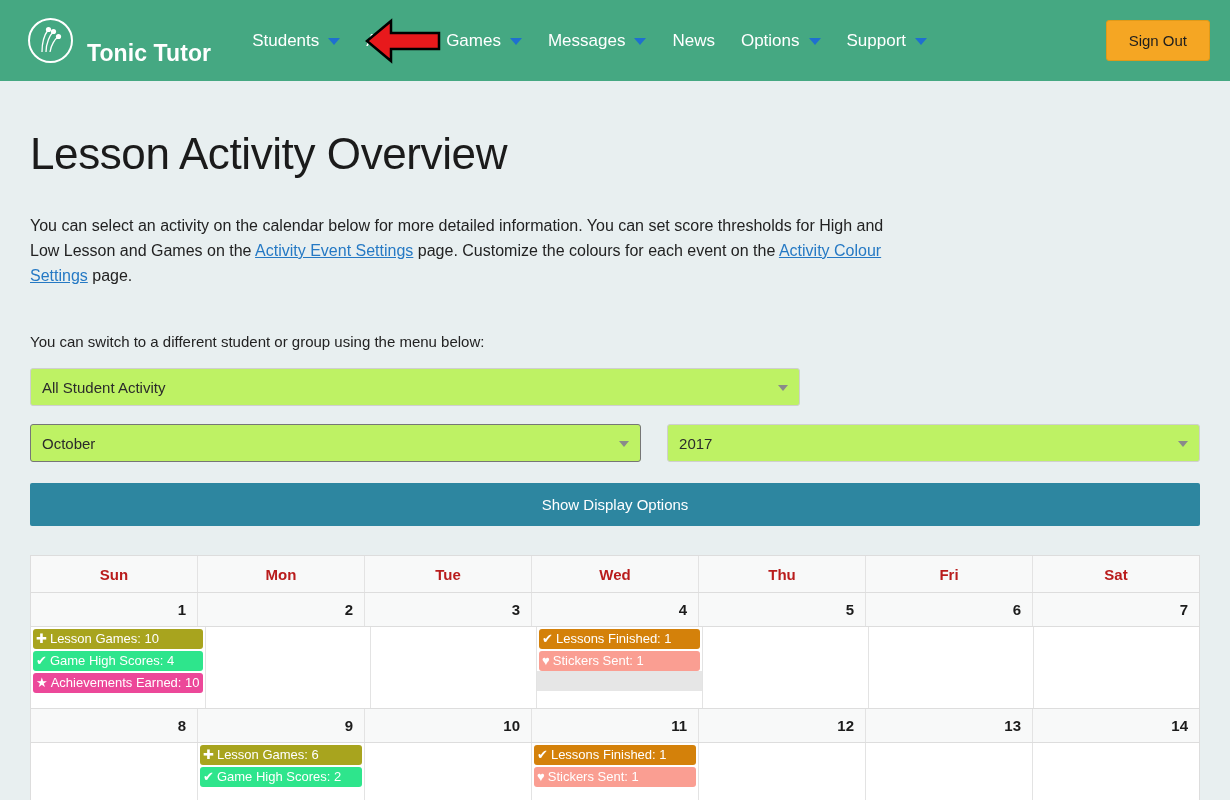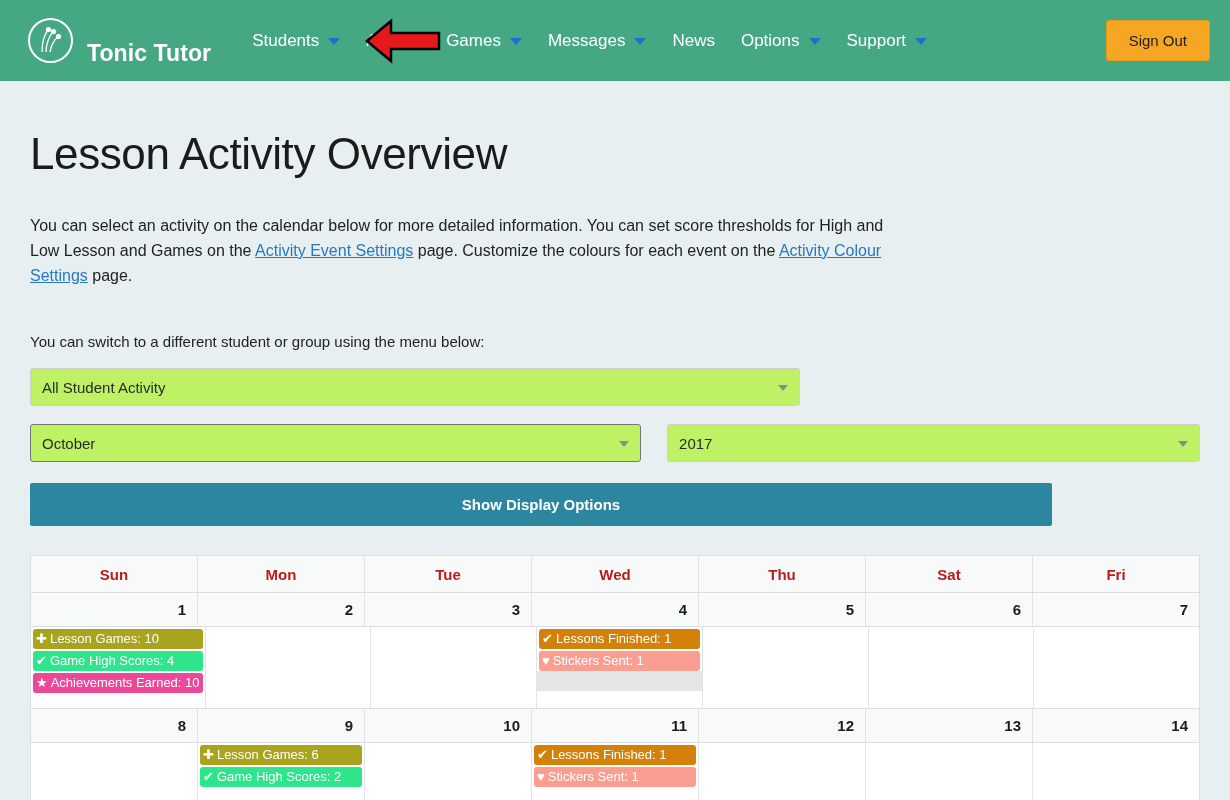--- a/index.html
+++ b/index.html
@@ -134,26 +134,26 @@
     border-left: 5px solid transparent;
     border-right: 5px solid transparent;
     border-top: 6px solid #8a8a8a;
   }
   #student-select { width: 770px; }
   #month-select { width: 654px; }
   #year-select { width: 570px; margin-left: 26px; }
 
   .display-options-btn {
     margin-top: 21px;
-    width: 1022px;
+    width: 1170px;
     height: 43px;
     background: #2d86a0;
     color: #ffffff;
     font-size: 15px;
-    font-weight: bold;
+    font-weight: normal;
     border: none;
     border-radius: 2px;
     display: flex;
     align-items: center;
     justify-content: center;
     cursor: pointer;
   }
 
   
   .calendar {
@@ -313,22 +313,22 @@
   <button class="display-options-btn">Show Display Options</button>
 
   <div class="calendar">
 
     <div class="cal-head">
       <div class="hcell">Sun</div>
       <div class="hcell">Mon</div>
       <div class="hcell">Tue</div>
       <div class="hcell">Wed</div>
       <div class="hcell">Thu</div>
+      <div class="hcell">Fri</div>
       <div class="hcell">Sat</div>
-      <div class="hcell">Fri</div>
     </div>
 
     <div class="cal-daynums">
       <div class="dcell">1</div>
       <div class="dcell">2</div>
       <div class="dcell">3</div>
       <div class="dcell">4</div>
       <div class="dcell">5</div>
       <div class="dcell">6</div>
       <div class="dcell">7</div>

